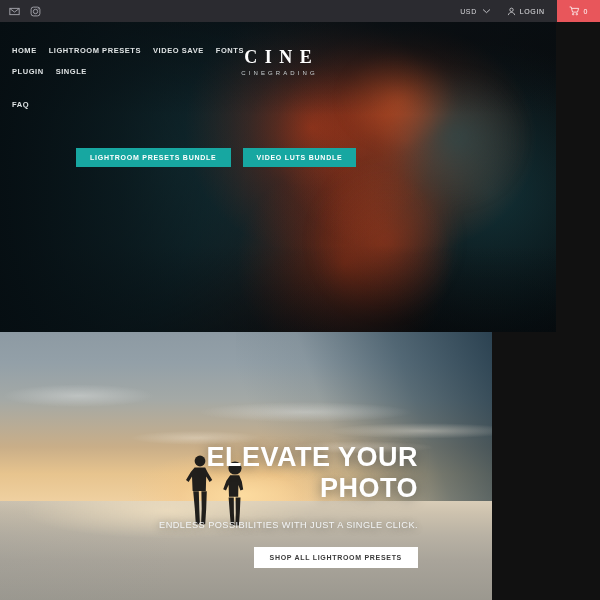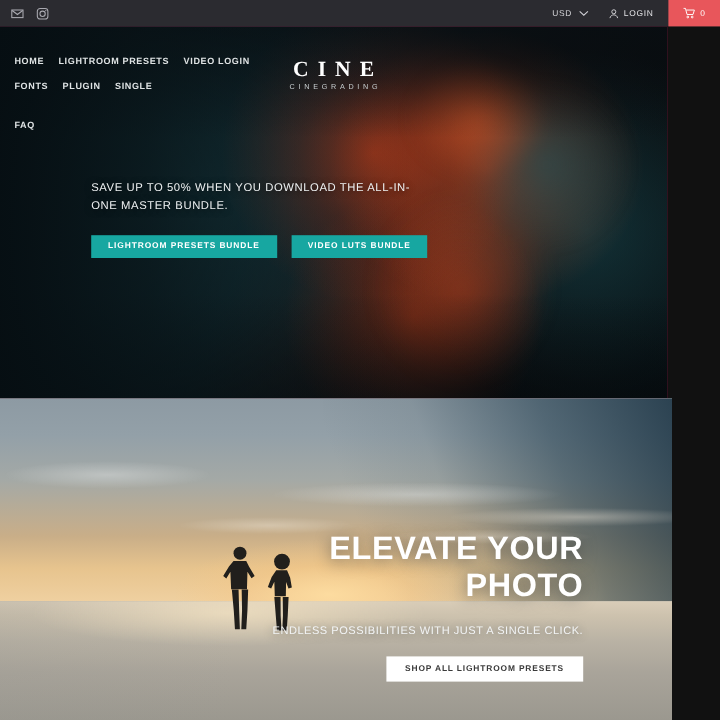--- a/index.html
+++ b/index.html
@@ -152,21 +152,21 @@
   .btn-teal {
     background:#17a7a1; color:#fff;
     font-size:7px; font-weight:bold; letter-spacing:.75px;
     height:19px; display:flex; align-items:center; justify-content:center;
     padding:0 14px; white-space:nowrap; border:none;
     font-family:"Liberation Sans", sans-serif; cursor:pointer;
   }
 
   
   .sec2 {
-    position:relative; width:560px; height:268px; overflow:hidden;
+    position:relative; width:492px; height:268px; overflow:hidden;
     background:#9aa3a6;
   }
   .sky {
     position:absolute; left:0; right:0; top:0; height:63%;
     background:
       linear-gradient(180deg,#8d9aa3 0%,#93a0a8 18%,#a4a9a6 40%,#c9ae88 68%,#e7c48e 84%,#efd0a0 100%);
   }
   .sky-dark {
     position:absolute; right:0; top:0; width:52%; height:63%;
     background:
@@ -272,37 +272,36 @@
 
   <div class="hero">
     <div class="hero-photo"></div>
     <div class="hero-figure"></div>
     <div class="hero-vig"></div>
 
     <div class="hdr">
       <nav class="nav-main">
         <a href="#">HOME</a>
         <a href="#">LIGHTROOM PRESETS</a>
-        <a href="#">VIDEO LOGIN</a>
+        <a href="#">VIDEO SAVE</a>
         <a href="#">FONTS</a>
         <a href="#">PLUGIN</a>
         <a href="#">SINGLE</a>
         <span class="nav-break"></span>
         <a href="#">FAQ</a>
       </nav>
 
       <div class="logo-wrap">
         <div class="logo-main">CINE</div>
         <div class="logo-sub">CINEGRADING</div>
       </div>
 
     </div>
 
     <div class="hero-copy">
-      <p class="hero-sub">SAVE UP TO 50% WHEN YOU DOWNLOAD THE ALL-IN-ONE MASTER BUNDLE.</p>
       <div class="hero-btns">
         <button class="btn-teal">LIGHTROOM PRESETS BUNDLE</button>
         <button class="btn-teal">VIDEO LUTS BUNDLE</button>
       </div>
     </div>
   </div>
 
   <div class="sec2">
     <div class="sky"></div>
     <div class="sky-dark"></div>

